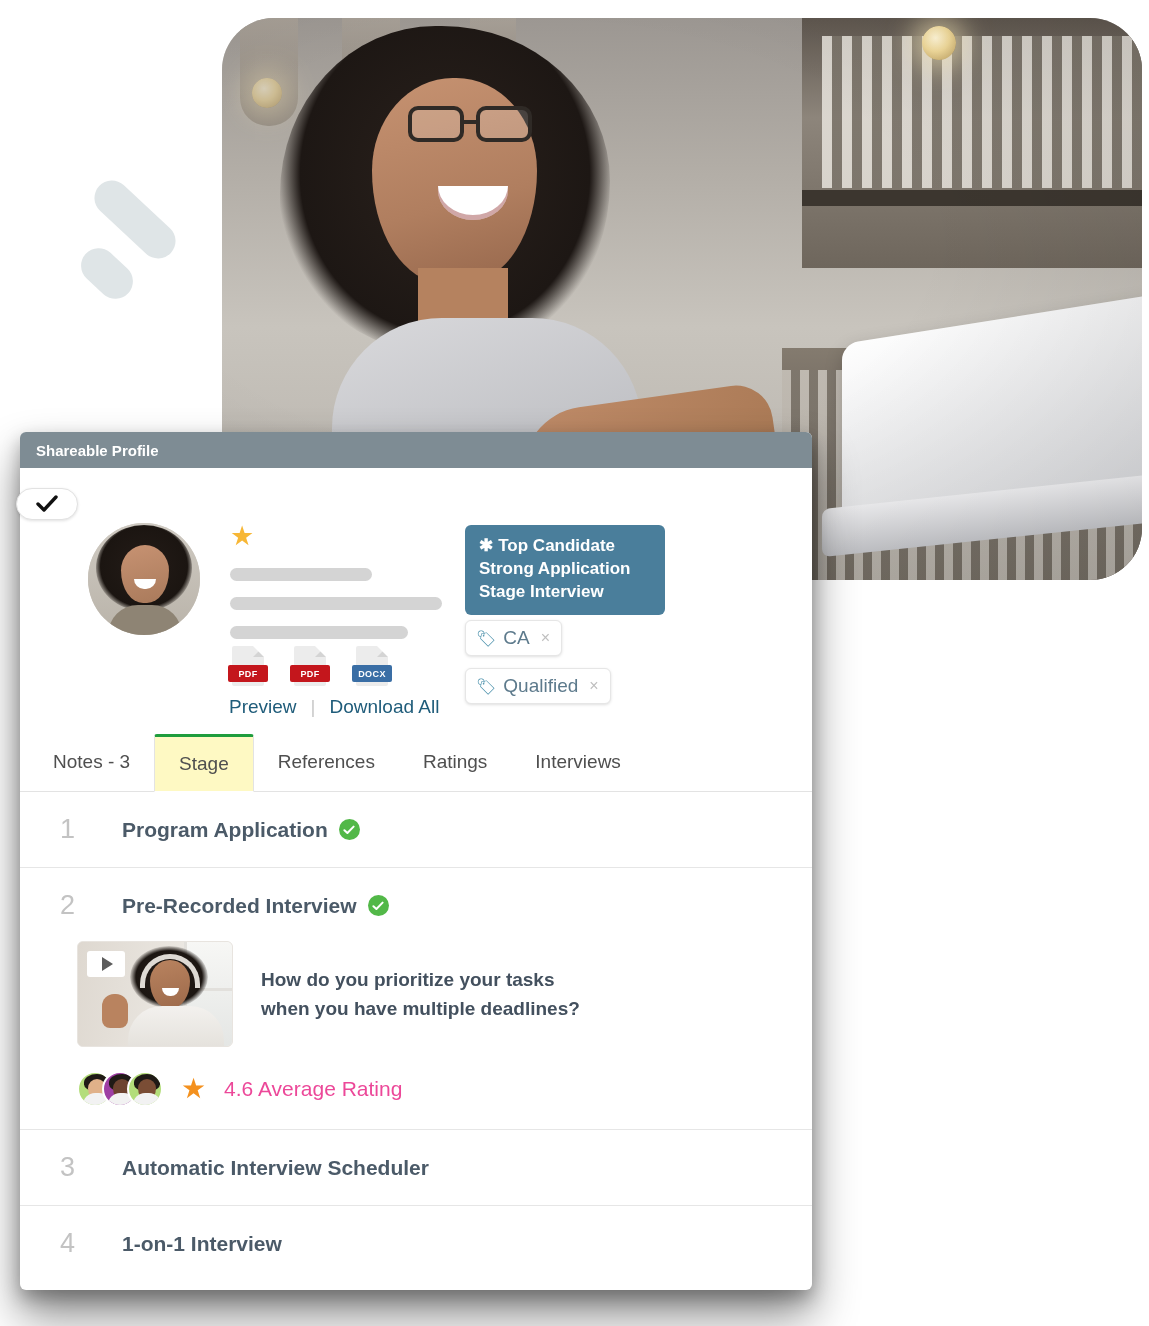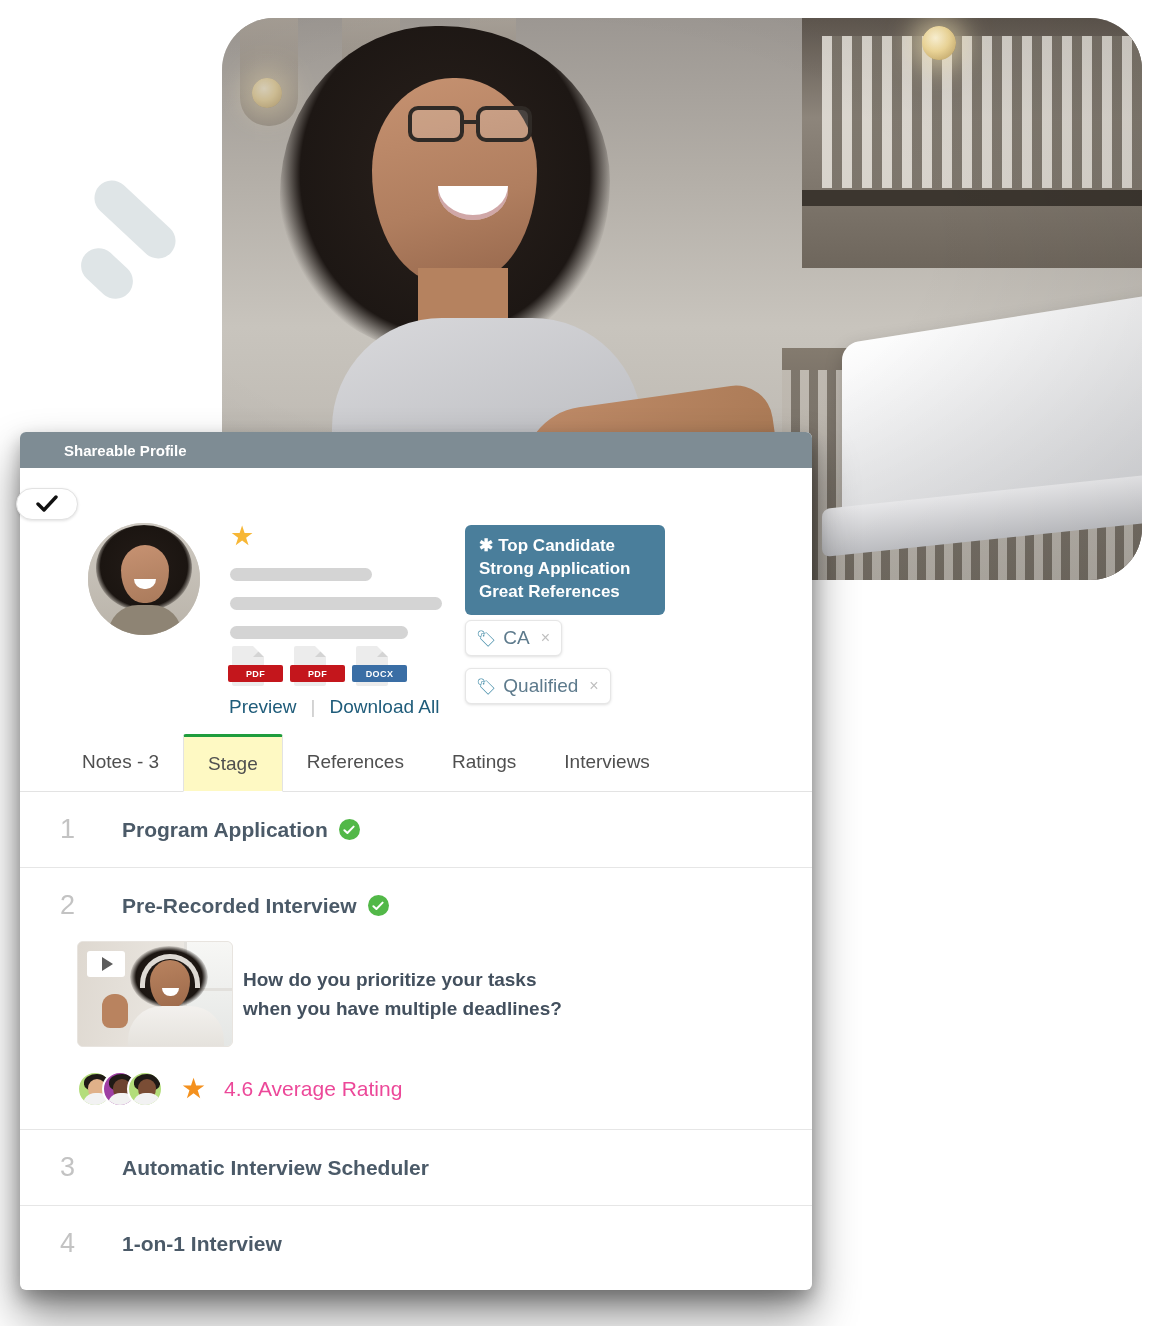--- a/index.html
+++ b/index.html
@@ -216,21 +216,20 @@
     background: #7e8c94;
     border-radius: 6px 6px 0 0;
     display: flex;
     align-items: center;
     padding-left: 16px;
   }
   #card-header .title {
     color: #ffffff;
     font-size: 15px;
     font-weight: bold;
-    margin-left: 28px;
   }
 
   
   #select-check-pill {
     position: absolute;
     left: -4px;
     top: 56px;
     width: 62px;
     height: 32px;
     background: #fff;
@@ -328,21 +327,21 @@
     border-top: 11px solid #ffffff;
   }
   .file-icon .fold2 {
     position: absolute; right: 4px; top: 0;
     width: 0; height: 0;
     border-left: 11px solid transparent;
     border-bottom: 11px solid #d4d4d4;
   }
   .file-icon .ribbon {
     position: absolute; left: 0; top: 19px;
-    width: 55px; height: 17px;
+    width: 40px; height: 17px;
     border-radius: 2px;
     color: #fff;
     font-size: 9px;
     font-weight: bold;
     letter-spacing: .4px;
     display: flex; align-items: center; justify-content: center;
   }
   .file-icon.pdf .ribbon  { background: #c4161c; }
   .file-icon.docx .ribbon { background: #3a6ea5; }
 
@@ -402,21 +401,21 @@
 
   
   #tabs {
     position: absolute;
     left: 0; right: 0;
     top: 300px;
     height: 60px;
     border-bottom: 1px solid #e3e3e3;
     display: flex;
     align-items: flex-end;
-    padding-left: 38px;
+    padding-left: 9px;
   }
   .tab {
     padding: 0 24px;
     height: 58px;
     display: flex;
     align-items: center;
     font-size: 19px;
     color: #4f4f4f;
     cursor: pointer;
     background: transparent;
@@ -464,21 +463,21 @@
     width: 21px; height: 21px;
     border-radius: 50%;
     background: #52b848;
     margin-left: 11px;
     flex: none;
   }
   .check-badge svg { display: block; }
 
   
   .stage-body { padding-left: 57px; margin-top: 20px; }
-  .qa-row { display: flex; align-items: center; gap: 10px; }
+  .qa-row { display: flex; align-items: center; gap: 28px; }
   #video-thumb {
     position: relative;
     width: 156px;
     height: 106px;
     border-radius: 6px;
     overflow: hidden;
     background: #ded9d2;
     flex: none;
     border: 1px solid #e8e4df;
   }
@@ -675,21 +674,21 @@
 
     <div id="doc-links">
       <span class="link">Preview</span>
       <span class="sep">|</span>
       <span class="link">Download All</span>
     </div>
 
     <div id="badge-box">
       <div class="line"><span class="asterisk">✱</span><span>Top Candidate</span></div>
       <div class="line">Strong Application</div>
-      <div class="line">Great References</div>
+      <div class="line">Stage Interview</div>
     </div>
 
     <div id="tag-list">
       <div class="tag-row">
         <span class="tag-chip">
           <span class="tag-icon">🏷</span>
           <span>CA</span>
           <span class="tag-x">×</span>
         </span>
       </div>

